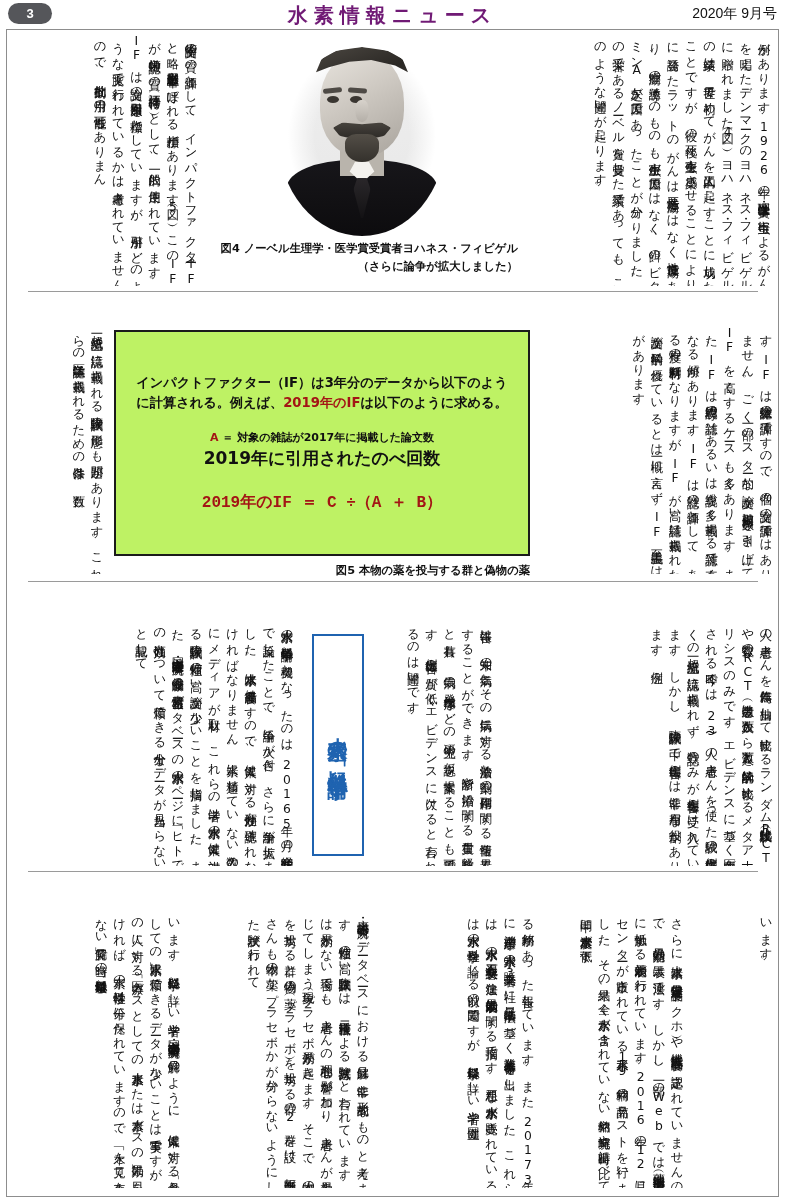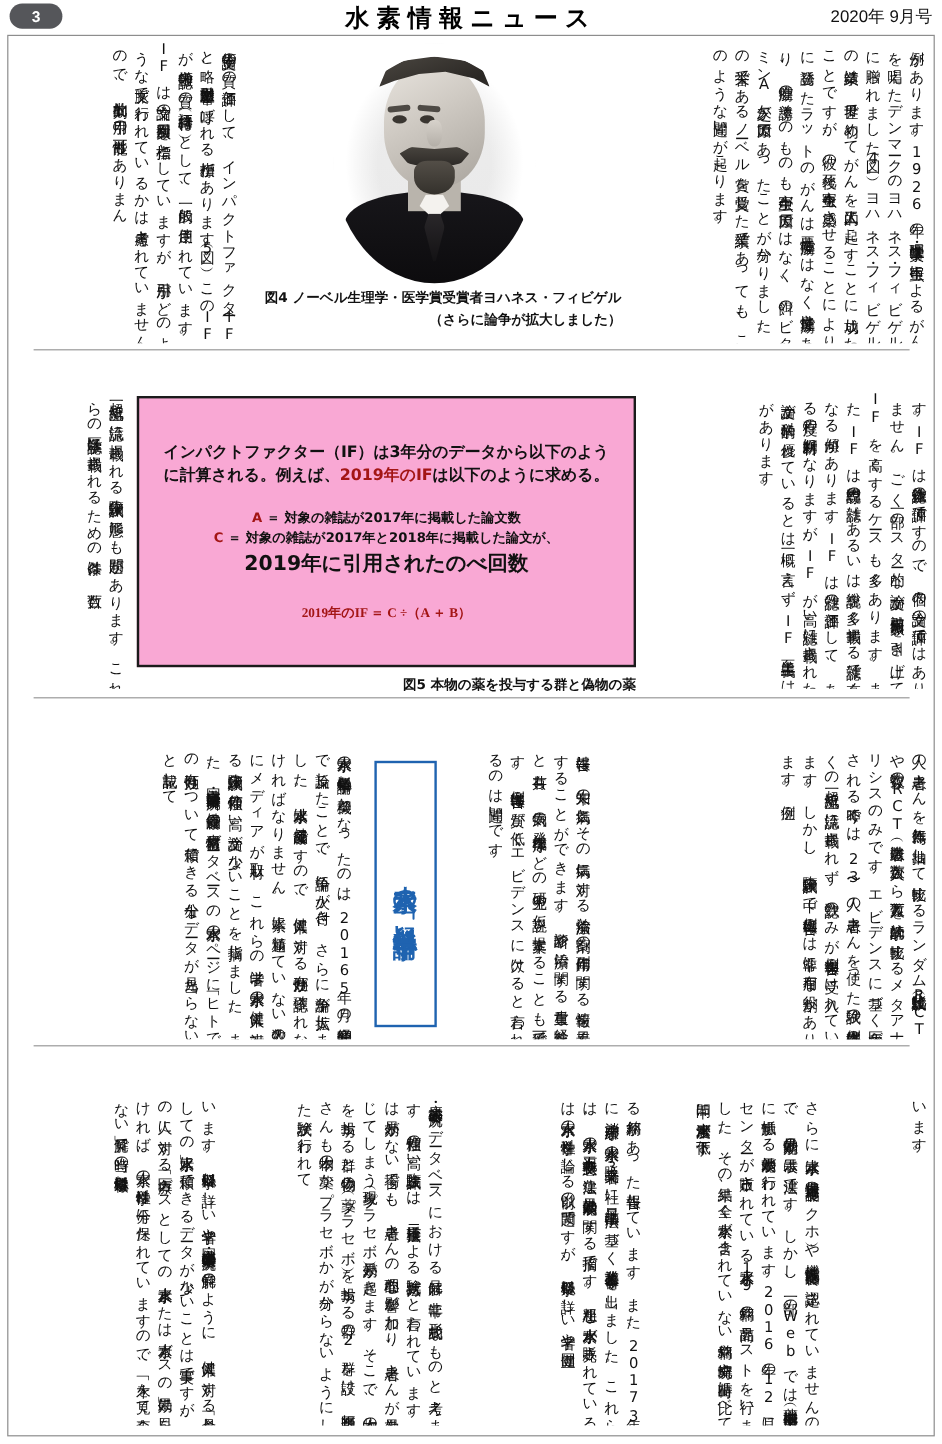--- a/index.html
+++ b/index.html
@@ -23,21 +23,21 @@
     font-size: 13px; font-weight: bold;
     display: flex; align-items: center; justify-content: center;
     letter-spacing: 0;
   }
   .masthead-title {
     position: absolute; left: 0; top: 2px; width: 785px;
     text-align: center;
     font-size: 20px; font-weight: bold;
     letter-spacing: 6px;
     font-family: "DejaVu Sans", sans-serif;
-    color: #000000;
+    color: #701a75;
   }
   .masthead-date {
     position: absolute; right: 8px; top: 5px;
     font-size: 14px; color: #111;
     font-family: Liberation Sans, sans-serif;
   }
 
   
   .frame {
     position: absolute; left: 6px; top: 29px;
@@ -179,21 +179,21 @@
     color: #111; line-height: 1.55;
   }
   .fig4 .fig-caption { top: 206px; }
 
   
   .fig5 {
     position: absolute; left: 114px; top: 330px; width: 416px; height: 246px;
   }
   .fig5-box {
     position: absolute; left: 0; top: 0; width: 416px; height: 226px;
-    border: 2px solid #1b1b1b; background: #f9a8d4;
+    border: 2px solid #1b1b1b; background: #bef264;
     display: flex; flex-direction: column;
     align-items: center; justify-content: center;
     padding: 6px 10px;
   }
   .f5-lead {
     font-size: 13.2px; font-weight: bold; line-height: 1.5;
     text-align: center; color: #111;
     font-family: "DejaVu Sans", sans-serif;
     max-width: 382px;
   }
@@ -201,22 +201,22 @@
   .f5-defs { margin-top: 17px; text-align: center; }
   .f5-line {
     font-size: 11px; font-weight: bold; line-height: 1.52;
     color: #111; font-family: "DejaVu Sans", sans-serif;
     white-space: nowrap;
   }
   .f5-line .var { color: #a31515; }
   .f5-cont { font-size: 17px; font-weight: bold; color:#111;
              font-family:"DejaVu Sans", sans-serif; line-height: 1.52; }
   .f5-result {
-    margin-top: 20px; font-size: 11px; font-weight: bold;
-    color: #a31515; font-family: Liberation Serif, serif;
+    margin-top: 20px; font-size: 16px; font-weight: bold;
+    color: #a31515; font-family: Liberation Mono, monospace;
     white-space: nowrap;
     text-align: center;
   }
   .fig5 .fig-caption { top: 232px; }
 
   
   .headline-box {
     position: absolute; left: 312px; top: 634px;
     width: 52px; height: 222px;
     border: 2px solid #1f63b0;
@@ -279,21 +279,20 @@
 
   <div class="vblock r1-left">学術論文の質の評価として、インパクトファクター（IFと略、文献引用影響率）と呼ばれる指標があります（図5）。このIFが学術雑誌の質の評価（格付け）として、一般的に使用されています。IFは論文の引用回数を指標としていますが、引用がどのような文脈で行われているかは考慮されていませんので、批判的な引用の可能性もありまん</div>
 
   <div class="vblock r2-right">す。IFは雑誌全体の評価ですので、個々の論文の評価ではありません。ごく一部のスター的な論文が被引用回数を引き上げてIFを高くするケースも多くあります。また、IFは総説専門の雑誌、あるいは総説を多く掲載する雑誌で高くなる傾向があります。IFは雑誌の評価として、ある程度の判断材料になりますが、IFが高い雑誌に掲載された論文が科学的に優れているとは一概に言えず、IF至上主義には問題があります。</div>
 
   <div class="fig5">
     <div class="fig5-box">
       <div class="f5-lead"><span>インパクトファクター（IF）は3年分のデータから以下のように計算される。例えば、</span><span class="hl">2019年のIF</span><span>は以下のように求める。</span></div>
       <div class="f5-defs">
         <div class="f5-line"><span class="var">A</span> <span>＝ 対象の雑誌が2017年に掲載した論文数</span></div>
-        <div class="f5-line"><span class="var">C</span> <span>＝ 対象の雑誌が2017年と2018年に掲載した論文が、</span></div>
         <div class="f5-cont">2019年に引用されたのべ回数</div>
       </div>
       <div class="f5-result">2019年のIF ＝ C ÷（A ＋ B）</div>
     </div>
     <div class="fig-caption">図5  本物の薬を投与する群と偽物の薬</div>
   </div>
 
   <div class="vblock r2-left">超一流紙や一流誌に掲載される臨床試験の形態にも問題があります。これらの医学雑誌に掲載されるための条件は、数百</div>
 
   <div class="vblock r3-right">人の患者さんを無作為に抽出して比較するランダム化比較試験（RCT）や複数のRCT（患者数は数百人から数万人）を統計学的に比較するメタアナリシスのみです。エビデンスに基づく医療が重要視される昨今では、2〜3人の患者さんを使った試験の症例報告は多くの超一流紙や一流誌に掲載されず、数誌のみが症例報告を受け入れています。しかし、臨床試験の中で症例報告には非常に有用な役割があります。症例</div>

